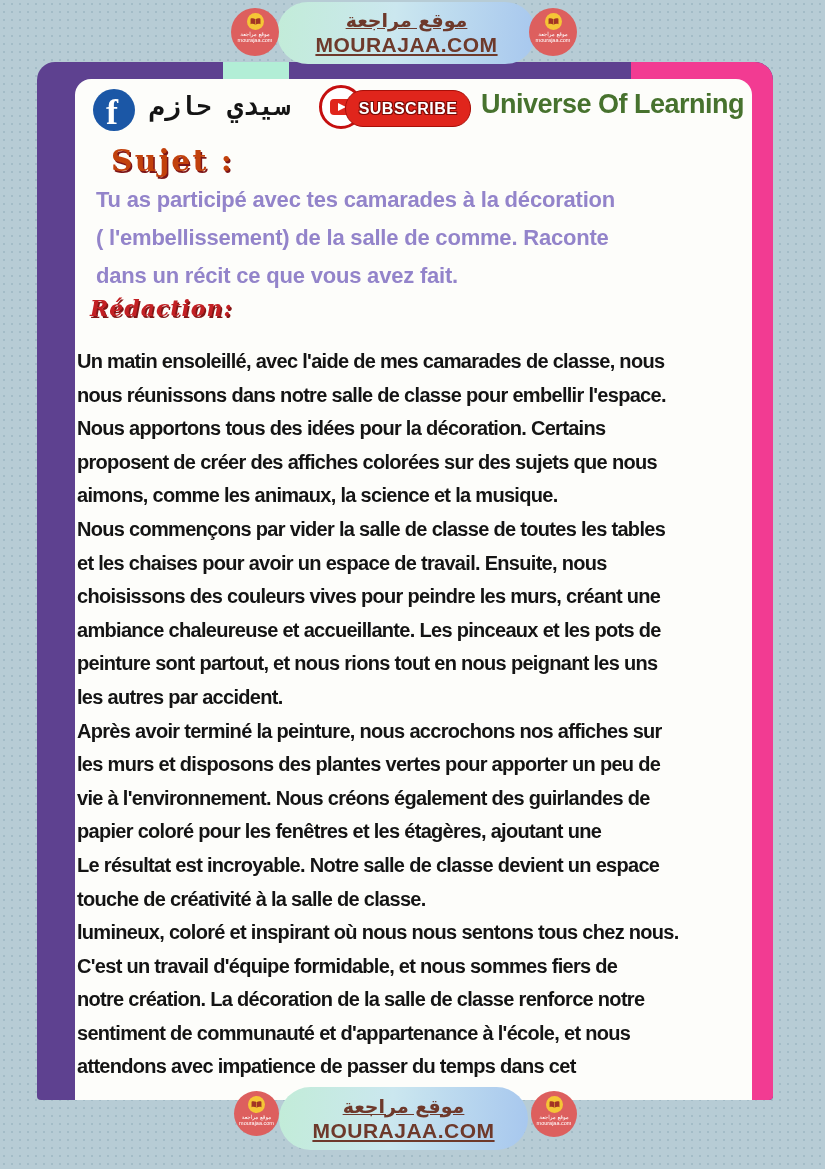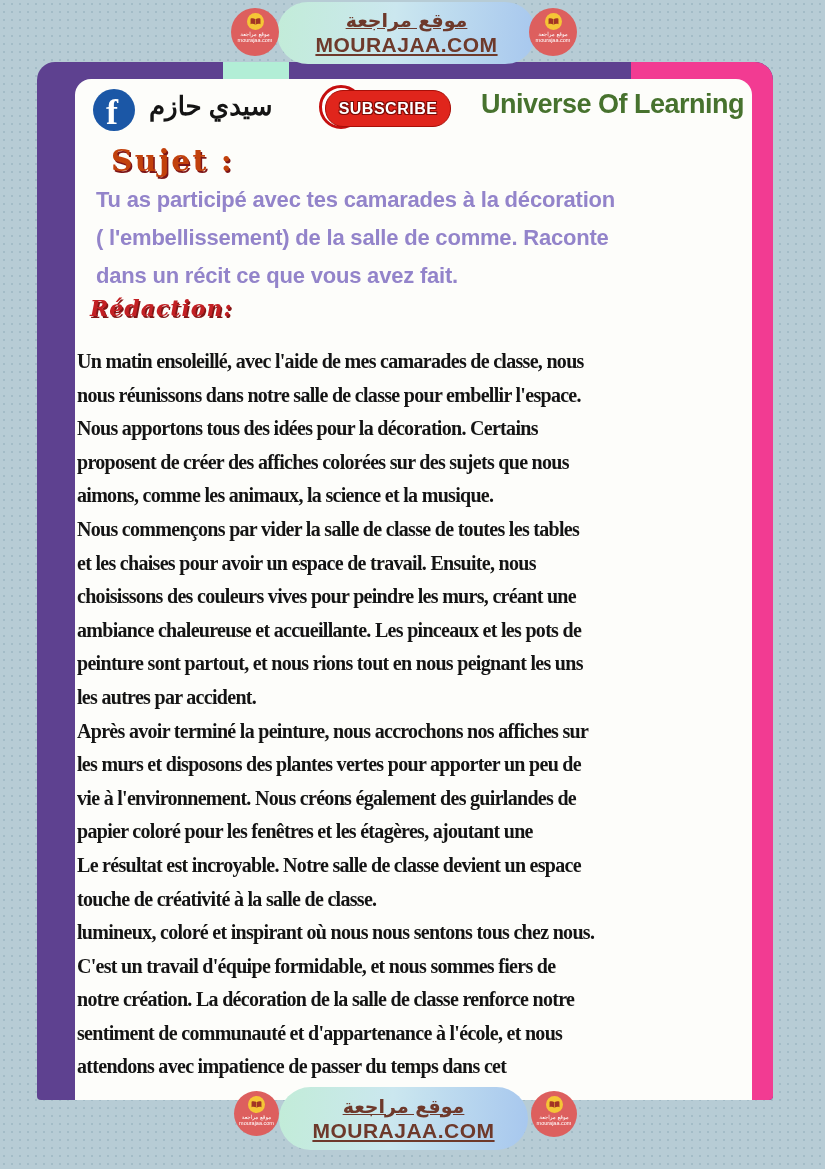--- a/index.html
+++ b/index.html
@@ -18,43 +18,43 @@
   .card{position:absolute;left:38px;top:17px;width:677px;height:1021px;background:#fdfdfa;
         border-radius:16px 16px 0 0;overflow:hidden;}
 
   
   .card-header{position:absolute;left:14px;top:6px;right:6px;height:54px;}
   .fb-icon{position:absolute;left:4px;top:4px;width:42px;height:42px;border-radius:50%;
            background:#1b57a6;color:#fff;overflow:hidden;}
   .fb-icon span{position:absolute;left:13px;top:2px;font-weight:bold;font-size:36px;
                 font-family:"Liberation Serif",serif;}
   .fb-name{position:absolute;left:60px;top:6px;font-size:26px;font-weight:bold;color:#141414;
-           font-family:Liberation Sans, sans-serif;}
+           font-family:Liberation Mono, monospace;}
   .yt-circle{position:absolute;left:230px;top:0;width:44px;height:44px;border-radius:50%;
              background:#fff;border:3px solid #c50f0f;box-sizing:border-box;}
   .yt-circle svg{position:absolute;left:8px;top:11px;}
-  .sub-pill{position:absolute;left:236px;top:5px;width:126px;height:37px;background:#e0251c;
+  .sub-pill{position:absolute;left:256px;top:5px;width:126px;height:37px;background:#e0251c;
             border-radius:18px;border:1px solid #a80f08;box-sizing:border-box;
             display:flex;align-items:center;justify-content:center;}
   .sub-pill span{color:#fff;font-weight:bold;font-size:16px;letter-spacing:.5px;
                  text-shadow:1px 1px 0 #7e0b06, -1px -1px 0 #7e0b06, 1px -1px 0 #7e0b06, -1px 1px 0 #7e0b06;}
   .channel{position:absolute;left:392px;top:4px;font-size:27px;font-weight:bold;color:#47722e;
            letter-spacing:-0.5px;white-space:nowrap;}
 
   
   .sujet{position:absolute;left:36px;top:64px;font-family:"DejaVu Serif","Liberation Serif",serif;
          font-size:30px;font-weight:bold;color:#c2410c;letter-spacing:2px;
          text-shadow:1.5px 1.5px 0 #7d1517;}
   .prompt{position:absolute;left:21px;top:102px;}
   .prompt .line{font-size:22px;font-weight:bold;color:#9384ca;line-height:38px;
                 white-space:nowrap;letter-spacing:-0.2px;}
   .redaction{position:absolute;left:15px;top:216px;font-family:"DejaVu Serif","Liberation Serif",serif;
              font-style:italic;font-size:22px;font-weight:bold;color:#c32024;
              text-shadow:1.5px 1.5px 0 #821616;letter-spacing:1px;}
-  .body-text{position:absolute;left:2px;top:266px;width:675px;font-family:Liberation Serif, serif;}
+  .body-text{position:absolute;left:2px;top:266px;width:675px;}
   .body-text .line{font-size:20px;font-weight:bold;color:#141414;line-height:33.6px;
                    white-space:nowrap;letter-spacing:-0.7px;}
 
   
   .banner-pill{position:absolute;border-radius:32px;z-index:5;
                background:linear-gradient(95deg,#c2ecd8 0%,#cbe7ef 45%,#a7c7ee 100%);
                display:flex;flex-direction:column;align-items:center;justify-content:center;}
   .pill-top{left:277px;top:2px;width:259px;height:62px;}
   .pill-bottom{left:279px;top:1087px;width:249px;height:63px;}
   .banner-ar{font-size:19px;font-weight:bold;color:#6e392b;text-decoration:underline;

